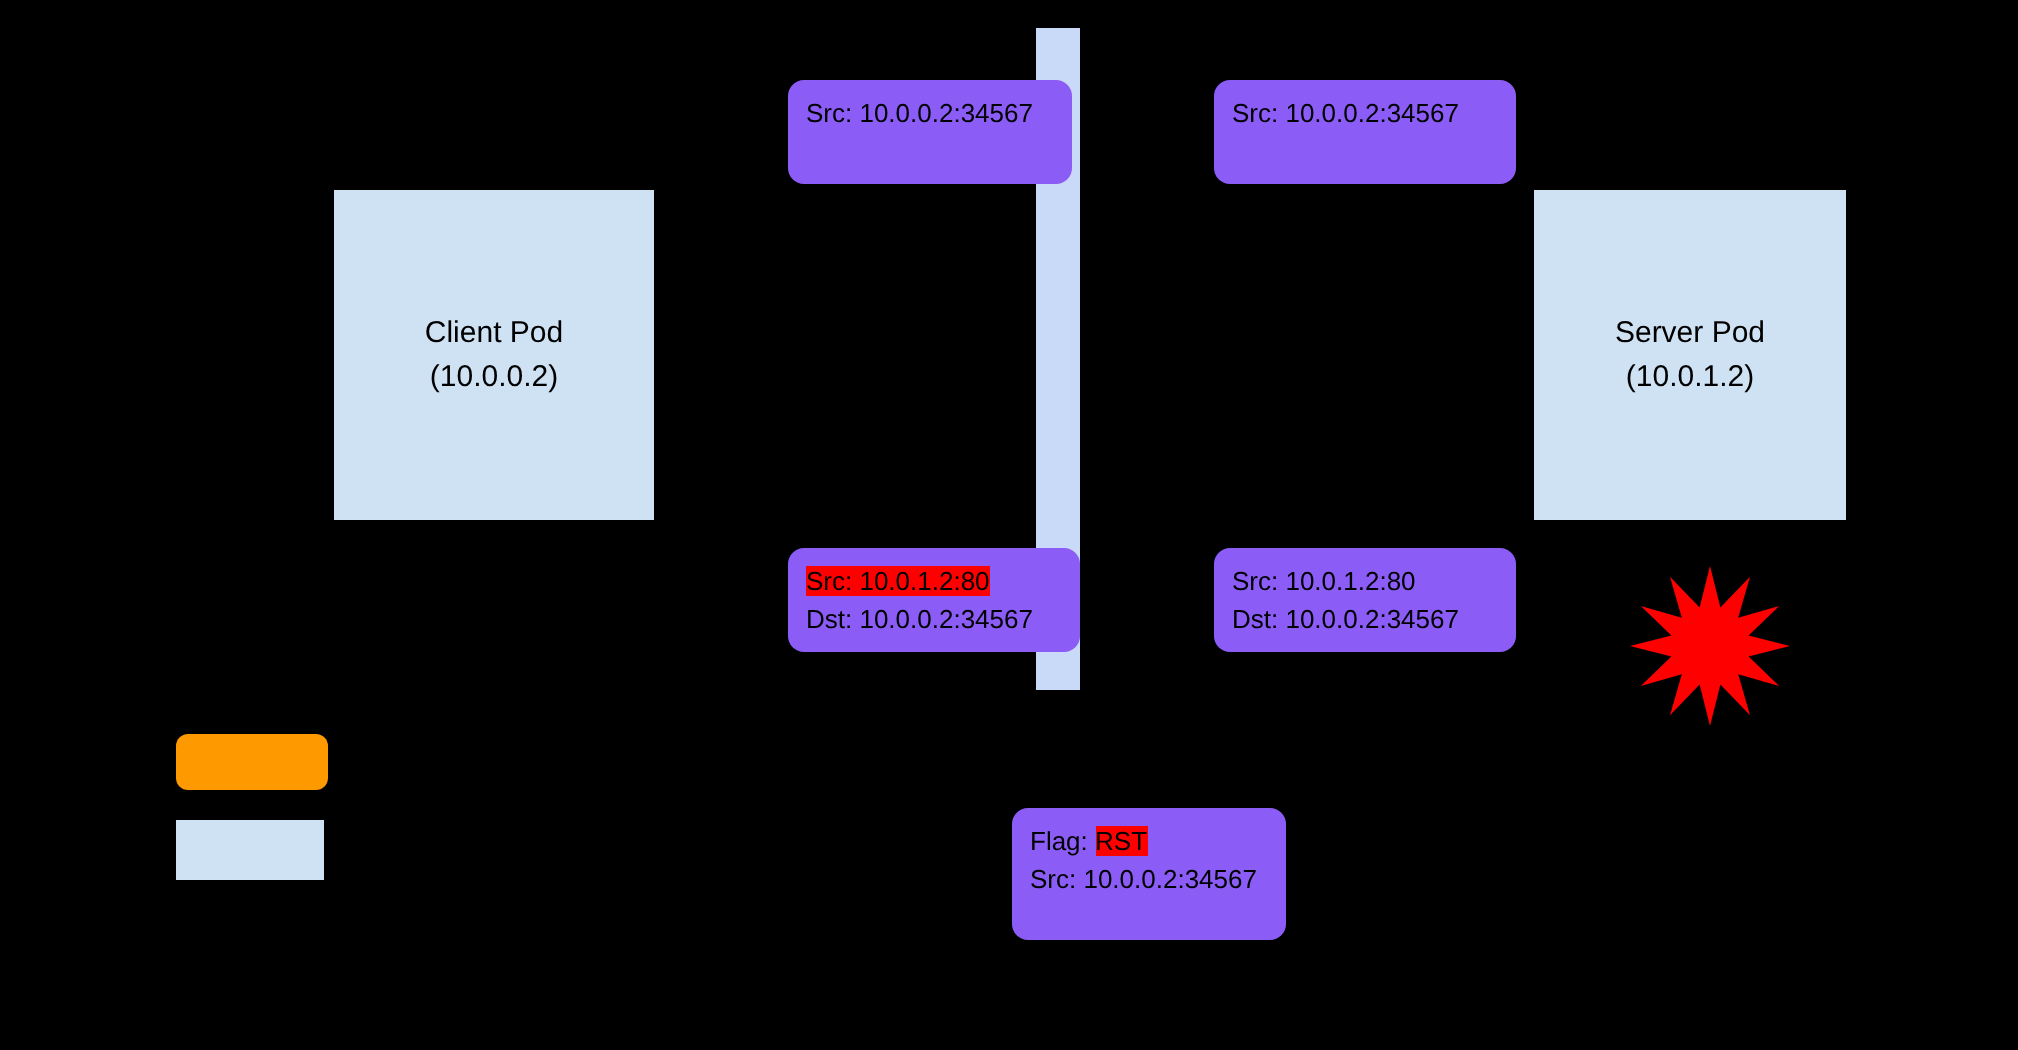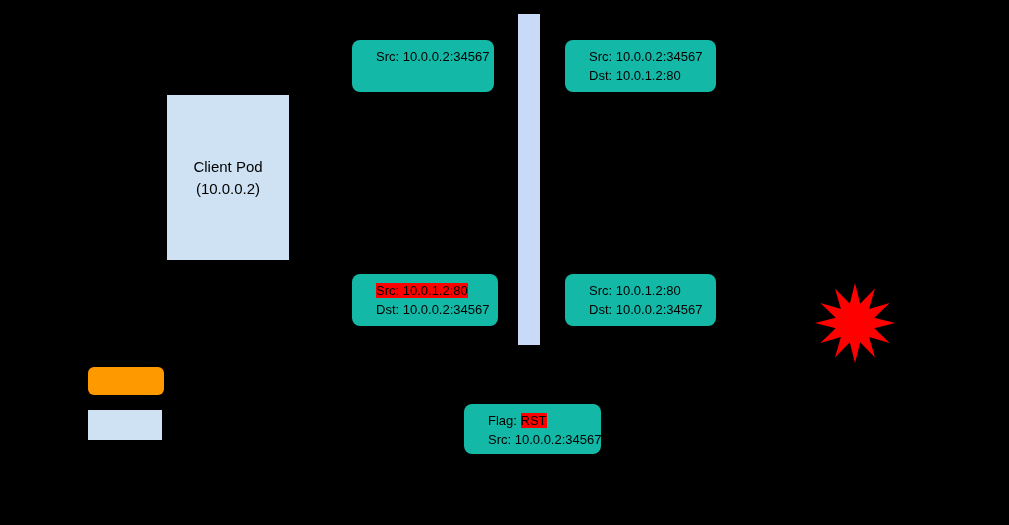--- a/index.html
+++ b/index.html
@@ -10,27 +10,28 @@
     color: #000000;
   }
   .canvas {
     position: relative;
     width: 1009px; height: 525px;
     background: #000000;
     overflow: hidden;
   }
   .packet {
     position: absolute;
-    background: #14b8a6;
+    background: #8b5cf6;
     border-radius: 8px;
-    padding: 7px 24px;
+    padding: 7px 9px;
     font-size: 13px;
     line-height: 19px;
     color: #000000;
     white-space: nowrap;
+    margin-left: 42px;
   }
   .pod {
     position: absolute;
     background: #cfe2f3;
     display: flex;
     flex-direction: column;
     align-items: center;
     justify-content: center;
     font-size: 15px;
     line-height: 22px;
@@ -57,46 +58,49 @@
     position: absolute;
   }
 </style>
 </head>
 <body>
 
 <div class="canvas">
 
   <div class="node-bar" style="left: 518px; top: 14px; width: 22px; height: 331px;"></div>
 
-  <div class="pod" style="left: 167px; top: 95px; width: 122px; height: 165px;">
+  <div class="pod" style="left: 167px; top: 95px; width: 160px; height: 165px;">
     <div>Client Pod</div>
     <div>(10.0.0.2)</div>
   </div>
 
+  <div class="pod" style="left: 767px; top: 95px; width: 156px; height: 165px;">
+    <div>Server Pod</div>
+    <div>(10.0.1.2)</div>
+  </div>
 
   <div class="packet" style="left: 352px; top: 40px; width: 142px; height: 52px;">
     <div>Src: 10.0.0.2:34567</div>
   </div>
 
   <div class="packet" style="left: 565px; top: 40px; width: 151px; height: 52px;">
     <div>Src: 10.0.0.2:34567</div>
-    <div>Dst: 10.0.1.2:80</div>
   </div>
 
   <div class="packet" style="left: 352px; top: 274px; width: 146px; height: 52px;">
     <div><span class="hl">Src: 10.0.1.2:80</span></div>
     <div>Dst: 10.0.0.2:34567</div>
   </div>
 
   <div class="packet" style="left: 565px; top: 274px; width: 151px; height: 52px;">
     <div>Src: 10.0.1.2:80</div>
     <div>Dst: 10.0.0.2:34567</div>
   </div>
 
-  <div class="packet" style="left: 464px; top: 404px; width: 137px; height: 50px;">
+  <div class="packet" style="left: 464px; top: 404px; width: 137px; height: 66px;">
     <div><span>Flag: </span><span class="hl">RST</span></div>
     <div>Src: 10.0.0.2:34567</div>
   </div>
 
   <svg class="burst" style="left: 812px; top: 283px;" width="86" height="80" viewBox="0 0 80 80">
     <polygon fill="#ff0000" points="80,40 59.3,45.2 74.6,60 54.1,54.1 60,74.6 45.2,59.3 40,80 34.8,59.3 20,74.6 25.9,54.1 5.4,60 20.7,45.2 0,40 20.7,34.8 5.4,20 25.9,25.9 20,5.4 34.8,20.7 40,0 45.2,20.7 60,5.4 54.1,25.9 74.6,20 59.3,34.8"></polygon>
   </svg>
 
   <div class="swatch-packet" style="left: 88px; top: 367px; width: 76px; height: 28px;"></div>
   <div class="swatch-pod" style="left: 88px; top: 410px; width: 74px; height: 30px;"></div>

